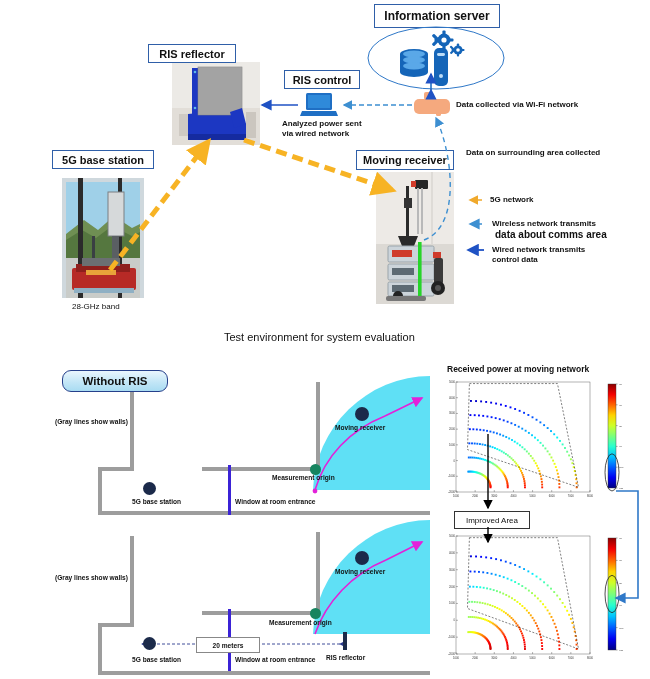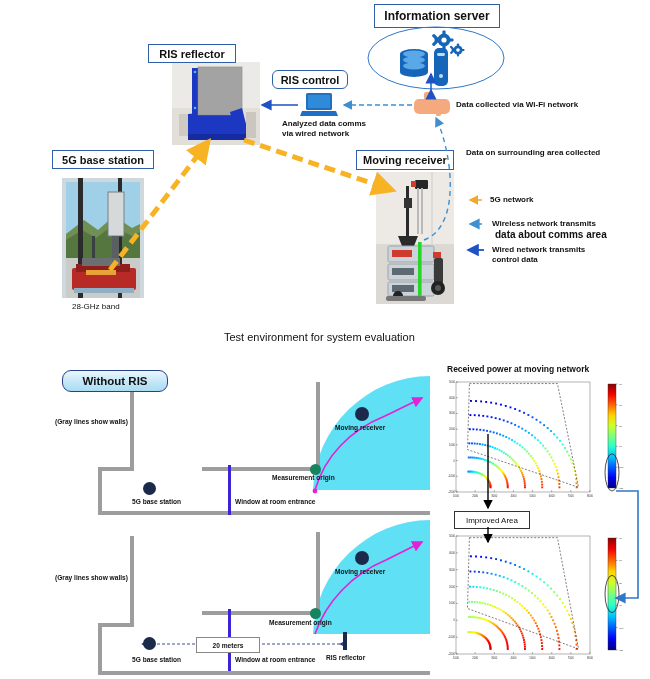--- a/index.html
+++ b/index.html
@@ -71,31 +71,31 @@
       <rect x="26" y="5" width="44" height="48" fill="#a8a8a8" opacity="0.5"></rect>
       <path d="M58 50 L70 46 L74 62 L62 66 Z" fill="#1c37c2"></path>
       <circle cx="23" cy="10" r="1.3" fill="#5eb6e8"></circle>
       <circle cx="23" cy="46" r="1.3" fill="#5eb6e8"></circle>
     </svg>
   </div>
   <div class="callout" style="left:148px;top:44px;width:88px;height:19px;font-size:11px;">
     <span>RIS reflector</span>
   </div>
 
-  <div class="callout" style="left:272px;top:70px;width:76px;height:19px;font-size:11px;border-radius:6px;">
+  <div class="callout" style="left:284px;top:70px;width:76px;height:19px;font-size:11px;">
     <span>RIS control</span>
   </div>
   <div class="abs" style="left:300px;top:92px;width:38px;height:26px;">
     <svg width="38" height="26" viewBox="0 0 38 26">
       <rect x="6" y="1" width="26" height="17" rx="1.5" fill="#1f6fc4"></rect>
       <rect x="8" y="3" width="22" height="13" fill="#2f8ada"></rect>
       <path d="M2 19 L36 19 L38 24 L0 24 Z" fill="#1f6fc4"></path>
     </svg>
   </div>
-  <div class="txt" style="left:282px;top:119px;font-size:8px;font-weight:bold;">Analyzed  data comms</div>
+  <div class="txt" style="left:282px;top:119px;font-size:8px;font-weight:bold;">Analyzed  power sent</div>
   <div class="txt" style="left:282px;top:129px;font-size:8px;font-weight:bold;">via wired network</div>
 
   <div class="callout" style="left:374px;top:4px;width:126px;height:24px;font-size:12px;">
     <span>Information  server</span>
   </div>
   <div class="abs" style="left:366px;top:24px;width:140px;height:74px;">
     <svg width="140" height="74" viewBox="0 0 140 74">
       <ellipse cx="70" cy="34" rx="68" ry="31" fill="none" stroke="#2f78c8" stroke-width="1"></ellipse>
 
       <g fill="#1565b8">

